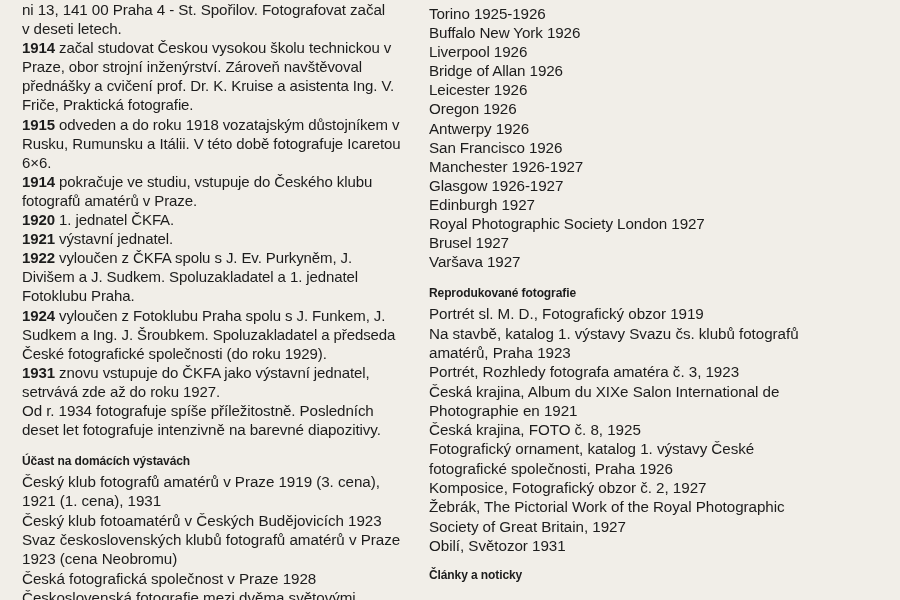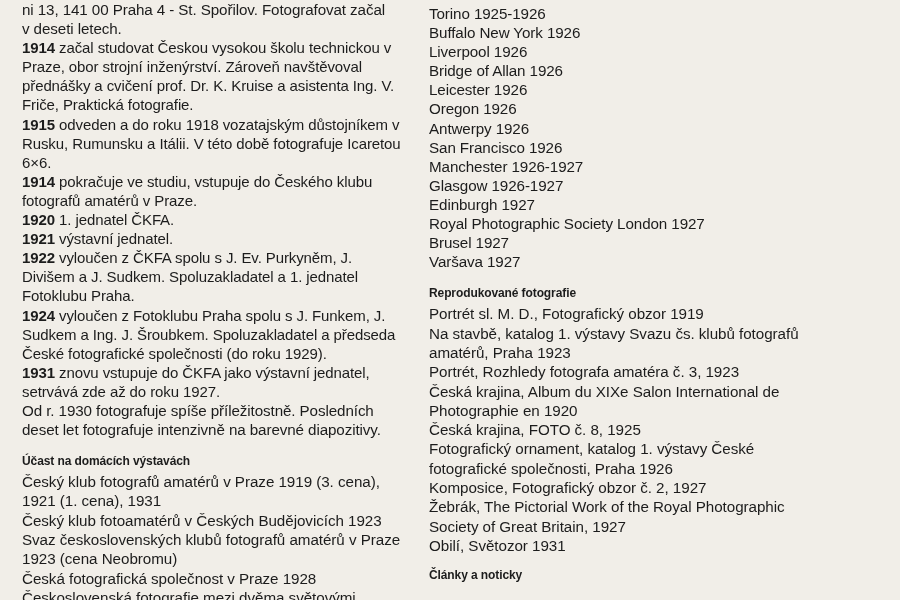--- a/index.html
+++ b/index.html
@@ -95,21 +95,21 @@
 
       <p class="entry"><span class="year">1914</span><span> začal studovat Českou vysokou školu technickou v Praze, obor strojní inženýrství. Zároveň navštěvoval přednášky a cvičení prof. Dr. K. Kruise a asistenta Ing. V. Friče, Praktická fotografie.</span></p>
       <p class="entry"><span class="year">1915</span><span> odveden a do roku 1918 vozatajským důstojníkem v Rusku, Rumunsku a Itálii. V této době fotografuje Icaretou 6×6.</span></p>
       <p class="entry"><span class="year">1914</span><span> pokračuje ve studiu, vstupuje do Českého klubu fotografů amatérů v Praze.</span></p>
       <p class="entry"><span class="year">1920</span><span> 1. jednatel ČKFA.</span></p>
       <p class="entry"><span class="year">1921</span><span> výstavní jednatel.</span></p>
       <p class="entry"><span class="year">1922</span><span> vyloučen z ČKFA spolu s J. Ev. Purkyněm, J. Divišem a J. Sudkem. Spoluzakladatel a 1. jednatel Fotoklubu Praha.</span></p>
       <p class="entry"><span class="year">1924</span><span> vyloučen z Fotoklubu Praha spolu s J. Funkem, J. Sudkem a Ing. J. Šroubkem. Spoluzakladatel a předseda České fotografické společnosti (do roku 1929).</span></p>
       <p class="entry"><span class="year">1931</span><span> znovu vstupuje do ČKFA jako výstavní jednatel, setrvává zde až do roku 1927.</span></p>
 
-      <p class="body">Od r. 1930 fotografuje spíše příležitostně. Posledních deset let fotografuje intenzivně na barevné diapozitivy.</p>
+      <p class="body">Od r. 1934 fotografuje spíše příležitostně. Posledních deset let fotografuje intenzivně na barevné diapozitivy.</p>
 
       <h2 class="section">Účast na domácích výstavách</h2>
       <p class="exh-line">Český klub fotografů amatérů v Praze 1919 (3. cena), 1921 (1. cena), 1931</p>
       <p class="exh-line">Český klub fotoamatérů v Českých Budějovicích 1923</p>
       <p class="exh-line">Svaz československých klubů fotografů amatérů v Praze 1923 (cena Neobromu)</p>
       <p class="exh-line">Česká fotografická společnost v Praze 1928</p>
       <p class="exh-line">Československá fotografie mezi dvěma světovými válkami, 1967</p>
 
     </div>
 
@@ -126,21 +126,21 @@
       <p class="list-line">Glasgow 1926-1927</p>
       <p class="list-line">Edinburgh 1927</p>
       <p class="list-line">Royal Photographic Society London 1927</p>
       <p class="list-line">Brusel 1927</p>
       <p class="list-line">Varšava 1927</p>
 
       <h2 class="section">Reprodukované fotografie</h2>
       <p class="exh-line">Portrét sl. M. D., Fotografický obzor 1919</p>
       <p class="exh-line">Na stavbě, katalog 1. výstavy Svazu čs. klubů fotografů amatérů, Praha 1923</p>
       <p class="exh-line">Portrét, Rozhledy fotografa amatéra č. 3, 1923</p>
-      <p class="exh-line">Česká krajina, Album du XIXe Salon International de Photographie en 1920</p>
+      <p class="exh-line">Česká krajina, Album du XIXe Salon International de Photographie en 1921</p>
       <p class="exh-line">Česká krajina, FOTO č. 8, 1925</p>
       <p class="exh-line">Fotografický ornament, katalog 1. výstavy České fotografické společnosti, Praha 1926</p>
       <p class="exh-line">Komposice, Fotografický obzor č. 2, 1927</p>
       <p class="exh-line">Žebrák, The Pictorial Work of the Royal Photographic Society of Great Britain, 1927</p>
       <p class="exh-line">Obilí, Světozor 1931</p>
 
       <h2 class="section tight">Články a noticky</h2>
 
     </div>
 

